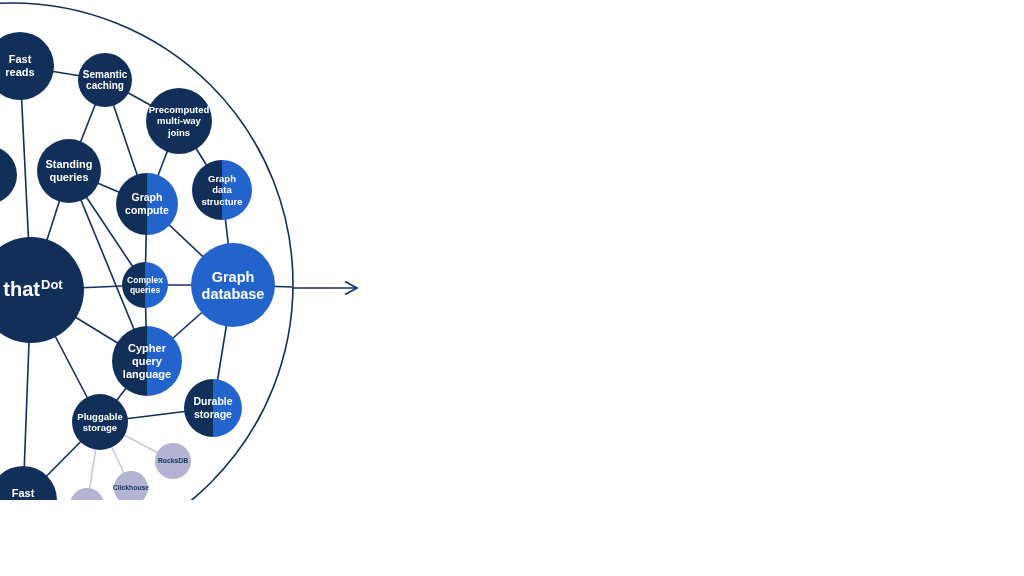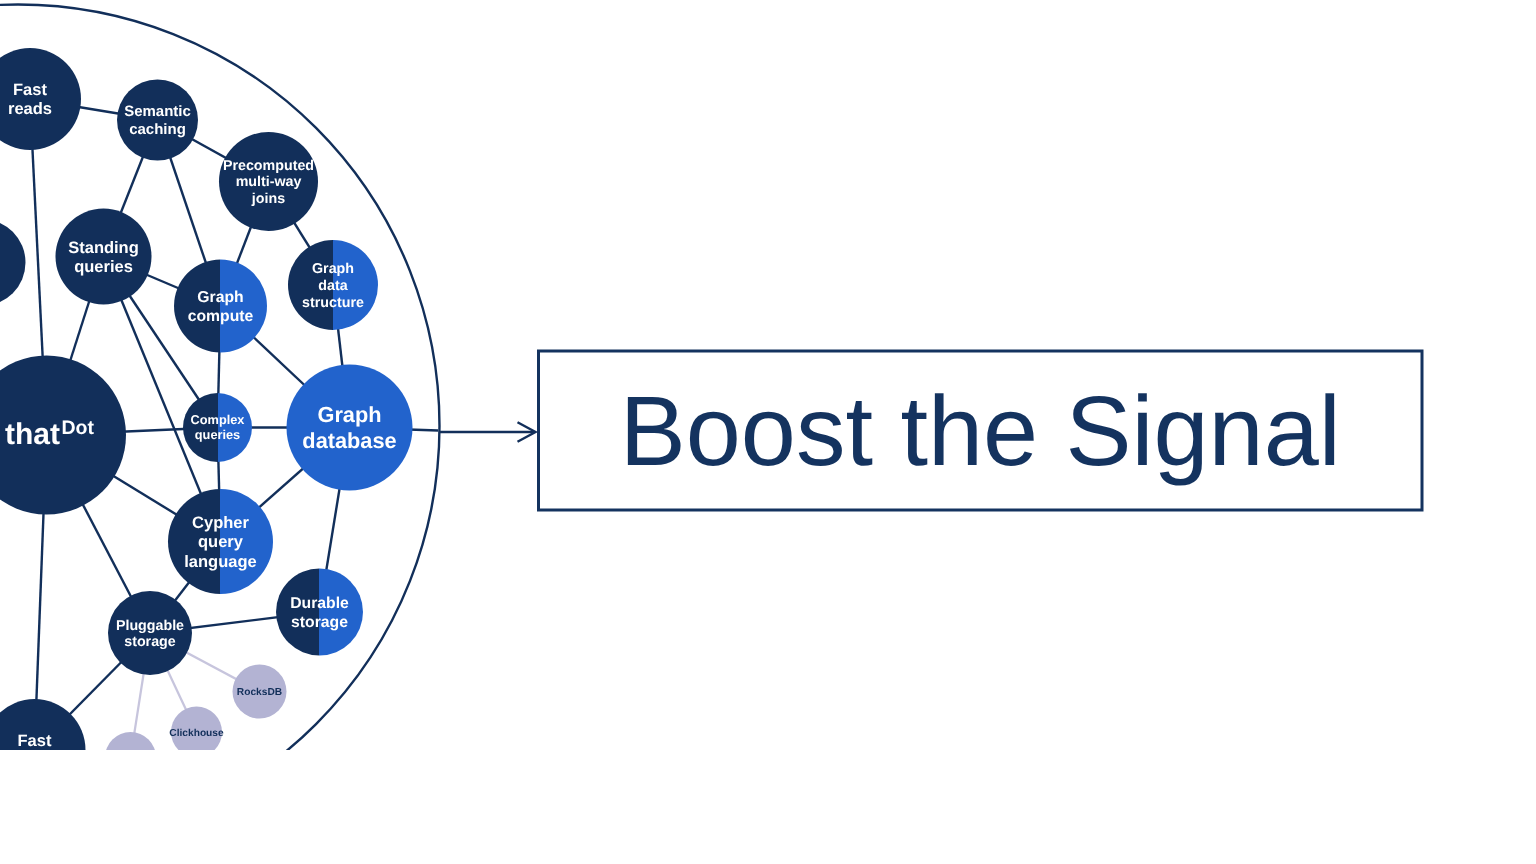--- a/index.html
+++ b/index.html
@@ -110,16 +110,13 @@
       <text text-anchor="middle" fill="#122f5a" font-weight="bold" font-size="6.8" font-family="&quot;Liberation Sans&quot;, sans-serif"><tspan x="131" y="490.38">Clickhouse</tspan></text>
       <circle cx="87" cy="505" r="17" fill="#b3b3d3"></circle>
       <text text-anchor="middle" fill="#122f5a" font-weight="bold" font-size="6.5" font-family="&quot;Liberation Sans&quot;, sans-serif"><tspan x="87" y="507.275">Cassandra</tspan></text>
       <circle cx="23" cy="500" r="34" fill="#122f5a"></circle>
       <text text-anchor="middle" fill="#ffffff" font-weight="bold" font-size="11" font-family="&quot;Liberation Sans&quot;, sans-serif"><tspan x="23" y="497.36">Fast</tspan><tspan x="23" y="510.34000000000003">writes</tspan></text>
       <text x="4" y="567" font-size="46" font-weight="bold" fill="#122f5a" font-family="&quot;Liberation Sans&quot;, sans-serif">t</text>
       <circle cx="22.5" cy="541" r="4.5" fill="#b3b3d3"></circle>
       <line x1="293" y1="288" x2="356" y2="288" stroke="#122f5a" stroke-width="1.6"></line>
       <polyline points="345,281.5 357,288 345,294.5" fill="none" stroke="#122f5a" stroke-width="1.6"></polyline>
     </svg>
-  <div class="banner">
-    <span>Boost the Signal</span>
-  </div>
 </div>
 
 </body></html>

